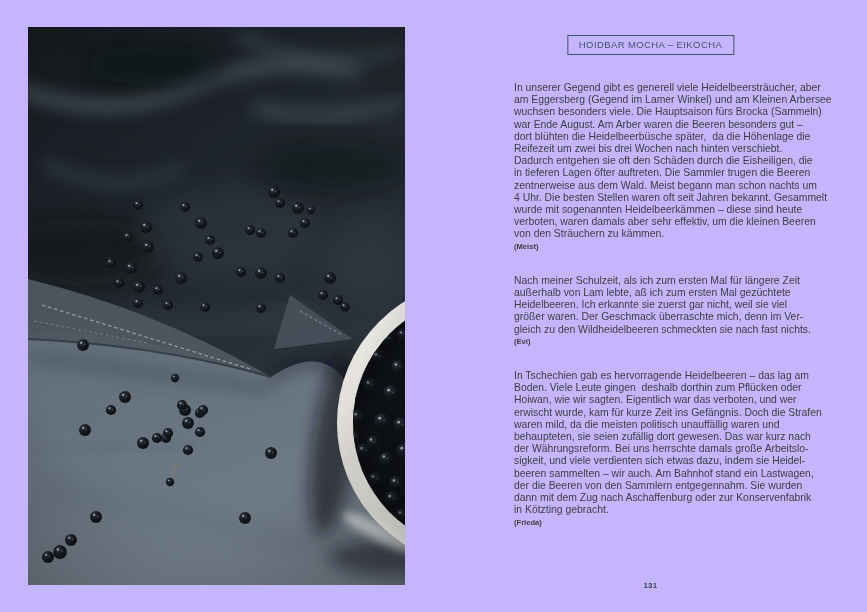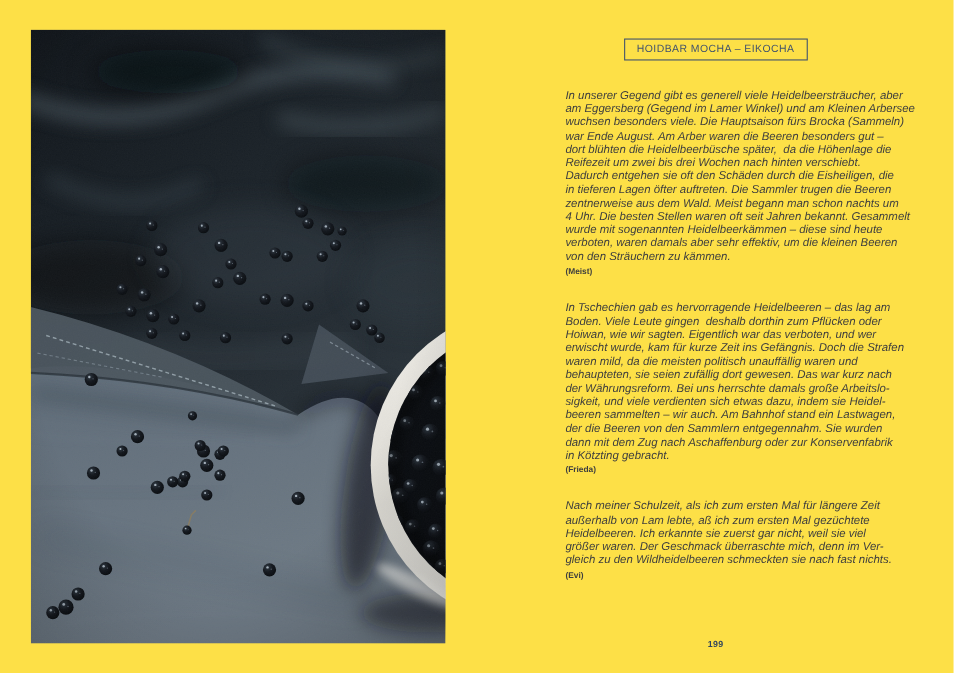--- a/index.html
+++ b/index.html
@@ -1,34 +1,34 @@
 <!DOCTYPE html>
 <html style="--accent: #42536c; --body-text: #3e3e3e; --page-number: #31465c;"><head>
 <meta charset="utf-8">
 <style>
   html,body{margin:0;padding:0;background:#ffffff;}
   .spread{
-    position:relative;width:867px;height:612px;background:#fde047;overflow:hidden;
+    position:relative;width:867px;height:612px;background:#c4b5fd;overflow:hidden;
     font-family:"Liberation Sans",sans-serif;
   }
   .photo{position:absolute;left:28px;top:27px;width:377px;height:558px;margin:0;}
   .photo svg{display:block;}
   .right-page{position:absolute;left:434px;top:0;width:433px;height:612px;}
   .title-box{
     position:absolute;top:35px;left:50%;transform:translateX(-50%);
     border:1px solid var(--accent,#42536c);color:var(--accent,#42536c);
     font-size:9.5px;letter-spacing:.4px;padding:4px 11px 4px 11px;white-space:nowrap;
     line-height:10px;
   }
   .text-col{
     position:absolute;left:80px;top:82px;width:336px;
     color:var(--body-text,#3e3e3e);
   }
   .para-text{
-    margin:0;font-size:10.4px;line-height:12.2px;white-space:pre-wrap;font-style:italic;
+    margin:0;font-size:10.4px;line-height:12.2px;white-space:pre-wrap;
   }
   .attribution{
     font-size:7.6px;font-weight:bold;line-height:12.2px;
   }
   .para-block:not(:last-child) .attribution{margin-bottom:22px;}
   .page-number{
     position:absolute;top:581px;left:50%;transform:translateX(-50%);
     font-size:8px;font-weight:bold;color:var(--page-number,#31465c);
     letter-spacing:.3px;
   }
@@ -255,40 +255,40 @@
 Dadurch entgehen sie oft den Schäden durch die Eisheiligen, die
 in tieferen Lagen öfter auftreten. Die Sammler trugen die Beeren
 zentnerweise aus dem Wald. Meist begann man schon nachts um
 4 Uhr. Die besten Stellen waren oft seit Jahren bekannt. Gesammelt
 wurde mit sogenannten Heidelbeerkämmen – diese sind heute
 verboten, waren damals aber sehr effektiv, um die kleinen Beeren
 von den Sträuchern zu kämmen.</p>
         <div class="attribution">(Meist)</div>
       </div>
       <div class="para-block">
+        <p class="para-text">Nach meiner Schulzeit, als ich zum ersten Mal für längere Zeit
+außerhalb von Lam lebte, aß ich zum ersten Mal gezüchtete
+Heidelbeeren. Ich erkannte sie zuerst gar nicht, weil sie viel
+größer waren. Der Geschmack überraschte mich, denn im Ver-
+gleich zu den Wildheidelbeeren schmeckten sie nach fast nichts.</p>
+        <div class="attribution">(Evi)</div>
+      </div>
+      <div class="para-block">
         <p class="para-text">In Tschechien gab es hervorragende Heidelbeeren – das lag am
 Boden. Viele Leute gingen  deshalb dorthin zum Pflücken oder
 Hoiwan, wie wir sagten. Eigentlich war das verboten, und wer
 erwischt wurde, kam für kurze Zeit ins Gefängnis. Doch die Strafen
 waren mild, da die meisten politisch unauffällig waren und
 behaupteten, sie seien zufällig dort gewesen. Das war kurz nach
 der Währungsreform. Bei uns herrschte damals große Arbeitslo-
 sigkeit, und viele verdienten sich etwas dazu, indem sie Heidel-
 beeren sammelten – wir auch. Am Bahnhof stand ein Lastwagen,
 der die Beeren von den Sammlern entgegennahm. Sie wurden
 dann mit dem Zug nach Aschaffenburg oder zur Konservenfabrik
 in Kötzting gebracht.</p>
         <div class="attribution">(Frieda)</div>
       </div>
-      <div class="para-block">
-        <p class="para-text">Nach meiner Schulzeit, als ich zum ersten Mal für längere Zeit
-außerhalb von Lam lebte, aß ich zum ersten Mal gezüchtete
-Heidelbeeren. Ich erkannte sie zuerst gar nicht, weil sie viel
-größer waren. Der Geschmack überraschte mich, denn im Ver-
-gleich zu den Wildheidelbeeren schmeckten sie nach fast nichts.</p>
-        <div class="attribution">(Evi)</div>
-      </div>
     </div>
 
-    <div class="page-number">199</div>
+    <div class="page-number">131</div>
   </div>
 
 </div>
 
 </body></html>

